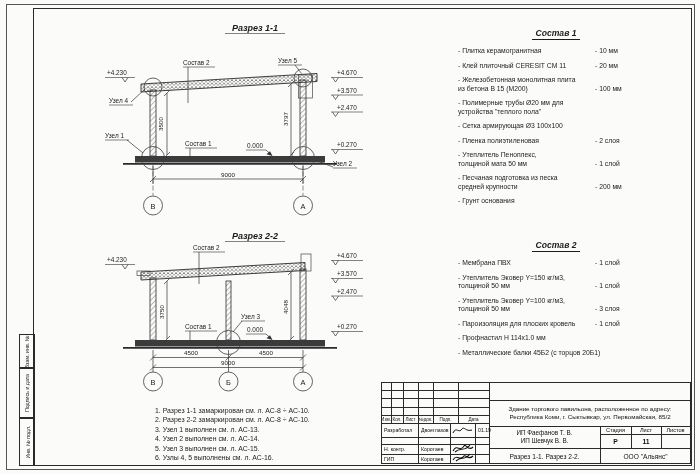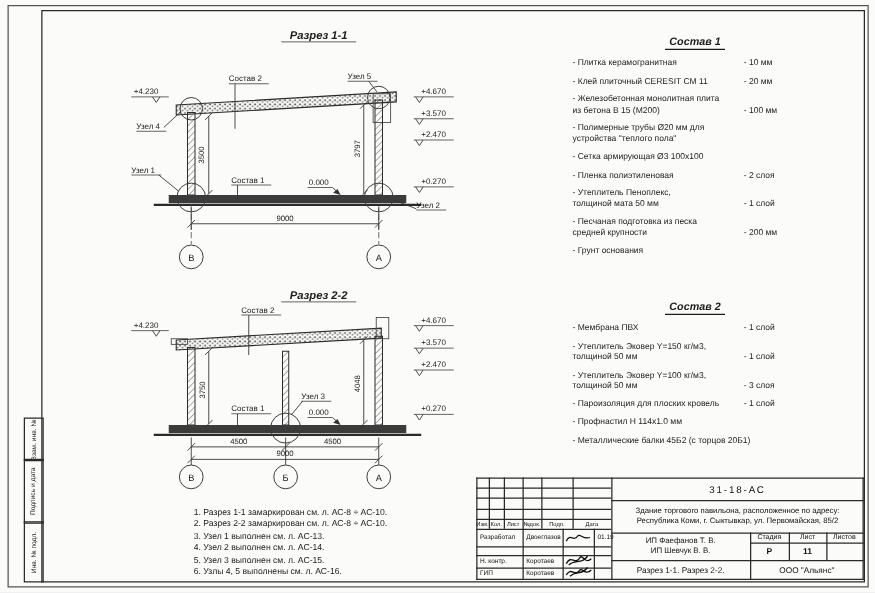--- a/index.html
+++ b/index.html
@@ -393,21 +393,20 @@
         </svg>
     </div>
     <div class="cell rolecell" style="left:1px;top:72px;width:36px;height:9px;">ГИП</div>
     <div class="cell rolecell" style="left:38px;top:72px;width:31px;height:9px;">Коротаев</div>
     <div class="cell" style="left:69px;top:71px;width:25px;height:10px;">
       <svg width="24" height="10" viewBox="0 0 24 10">
           <path d="M2,7 C6,0 9,9 13,3 C15,1 17,8 22,3 M5,8 C10,3 14,8 19,1" fill="none" stroke="#111" stroke-width="1.1"></path>
         </svg>
     </div>
 
-    <div class="cell docnum" style="left:108px;top:0;width:202px;height:18px;">31-18-АС</div>
     <div class="cell descr" style="left:108px;top:18px;width:202px;height:26px;box-sizing:border-box;">Здание торгового павильона, расположенное по адресу: Республика Коми, г. Сыктывкар, ул. Первомайская, 85/2</div>
     <div class="cell clients" style="left:108px;top:44px;width:111px;height:22px;">ИП Фаефанов Т. В.
 ИП Шевчук В. В.</div>
     <div class="cell shtitle" style="left:108px;top:66px;width:111px;height:16px;">Разрез 1-1. Разрез 2-2.</div>
     <div class="cell stamp-small" style="left:219px;top:44px;width:31px;height:8px;">Стадия</div>
     <div class="cell stamp-small" style="left:250px;top:44px;width:30px;height:8px;">Лист</div>
     <div class="cell stamp-small" style="left:280px;top:44px;width:29px;height:8px;">Листов</div>
     <div class="cell stg" style="left:219px;top:52px;width:31px;height:14px;">Р</div>
     <div class="cell stg" style="left:250px;top:52px;width:30px;height:14px;">11</div>
     <div class="cell stg" style="left:280px;top:52px;width:29px;height:14px;"></div>

